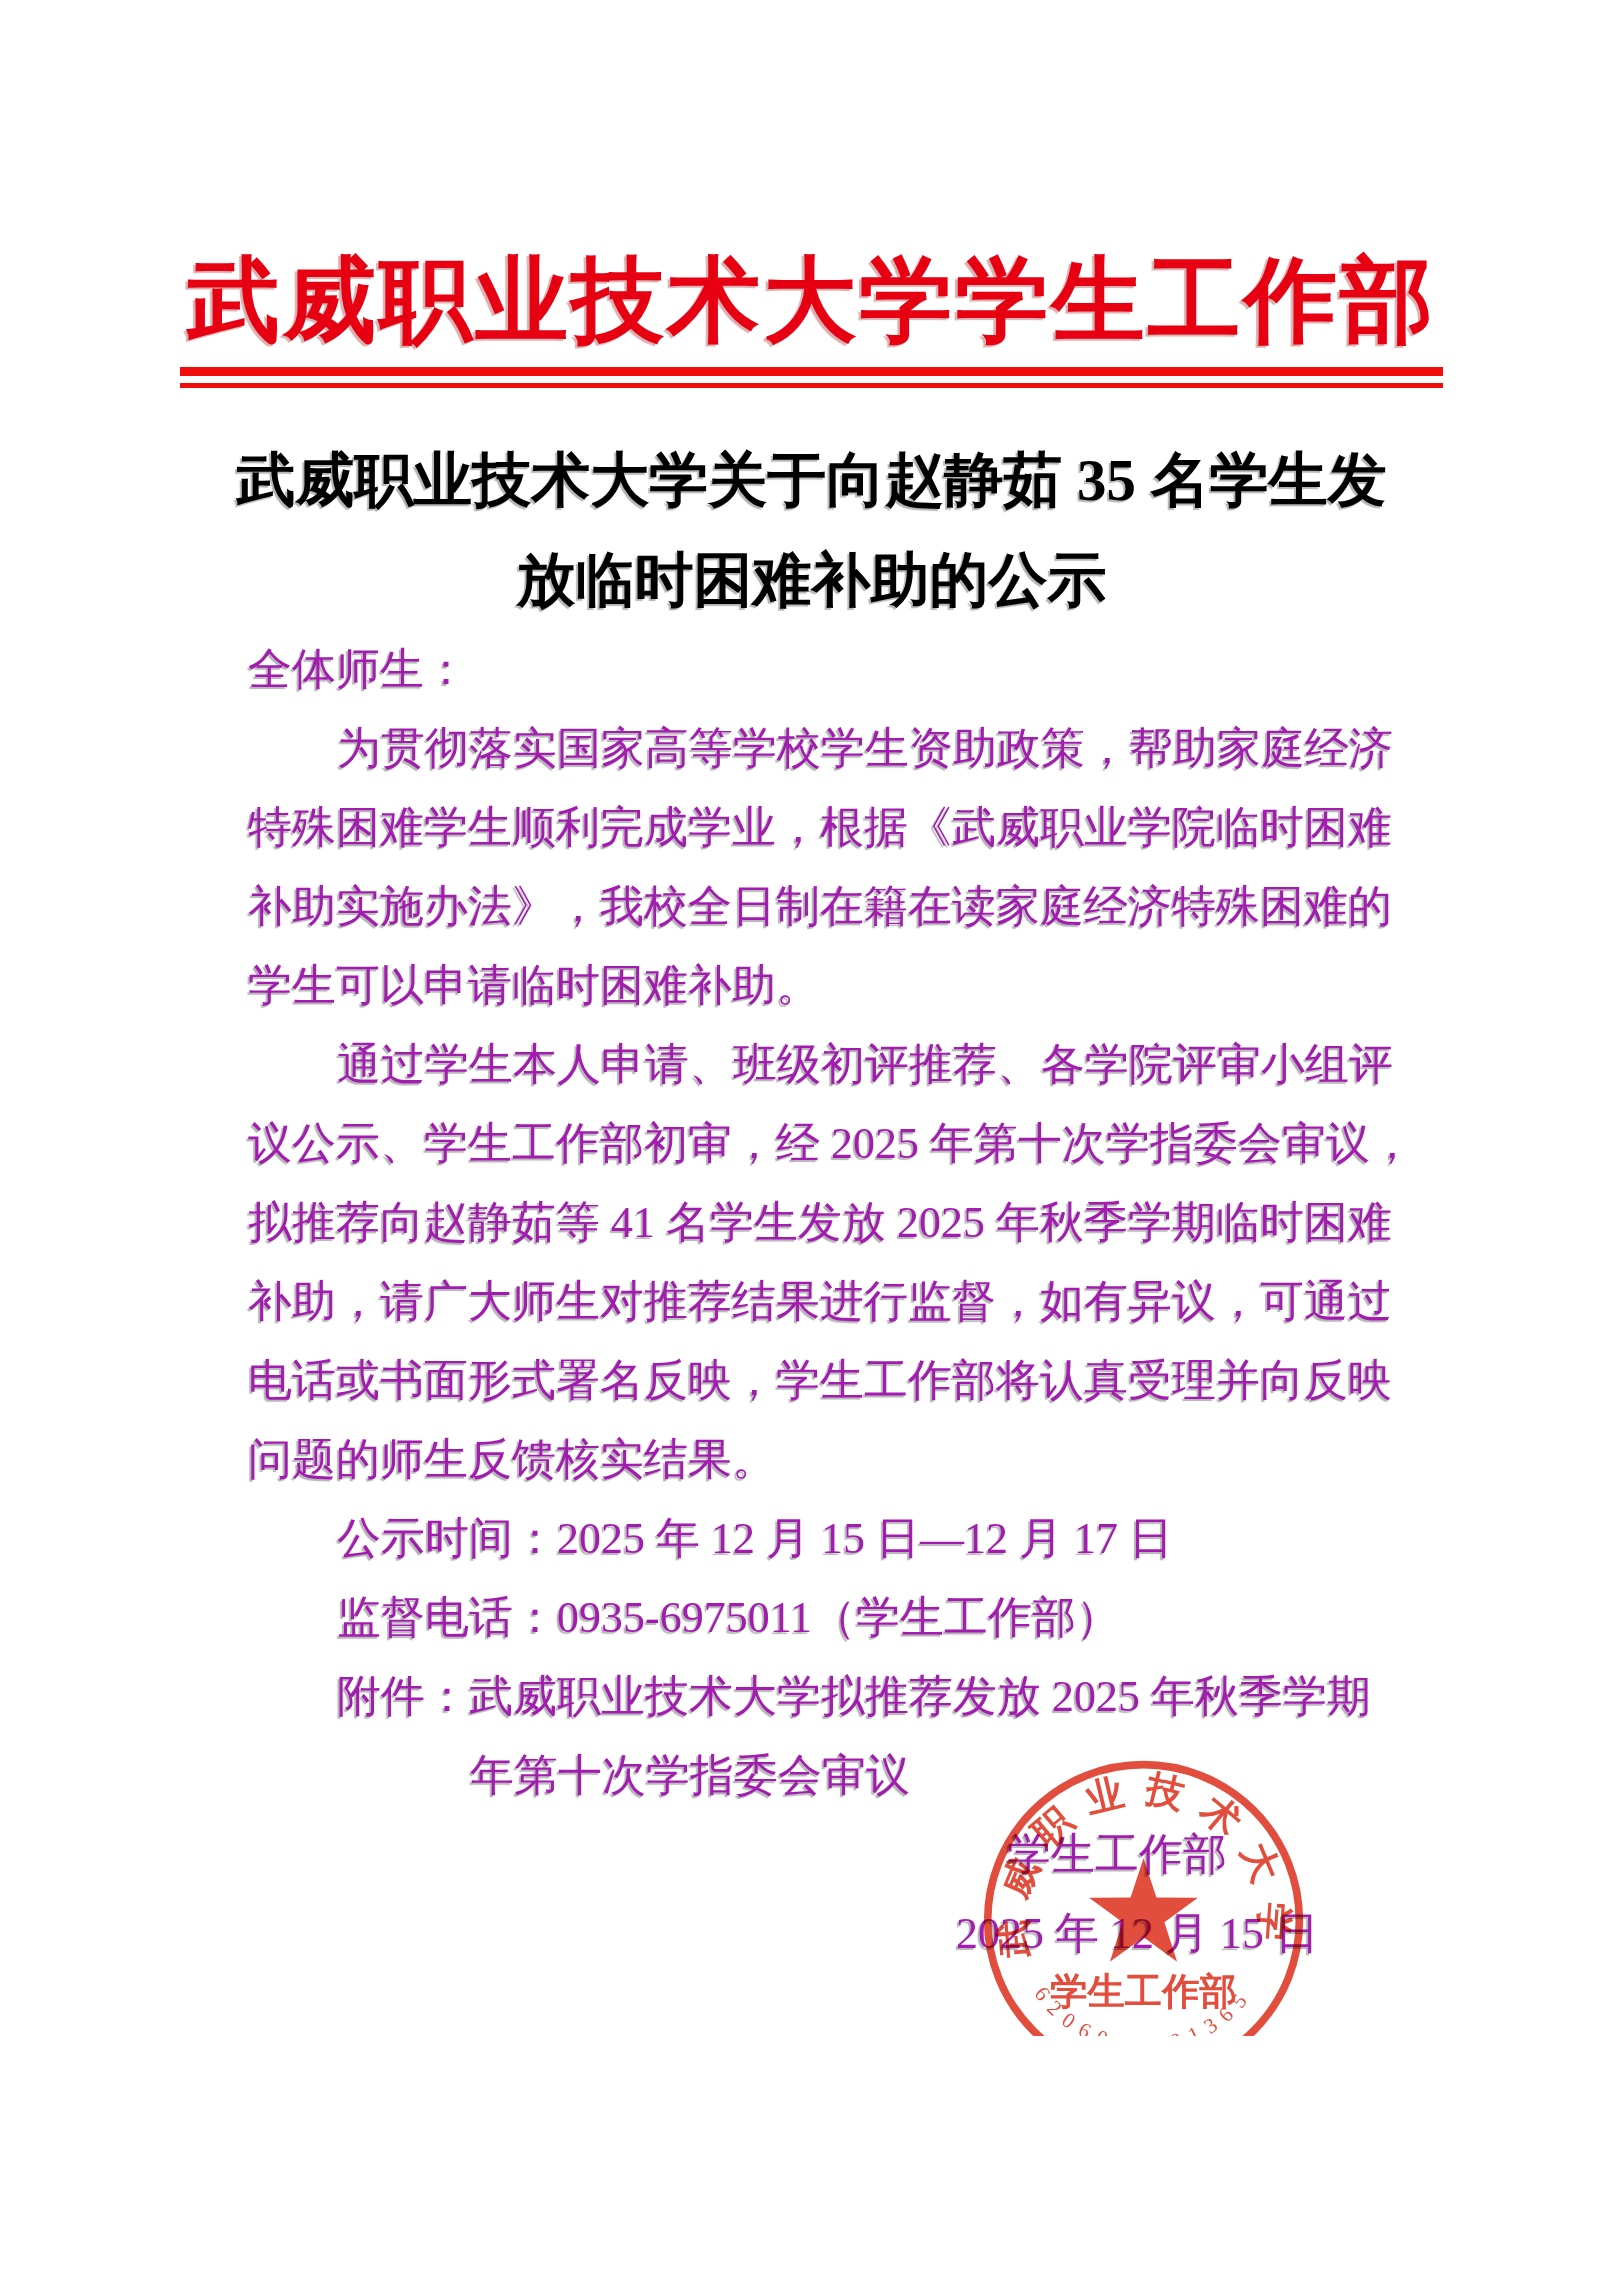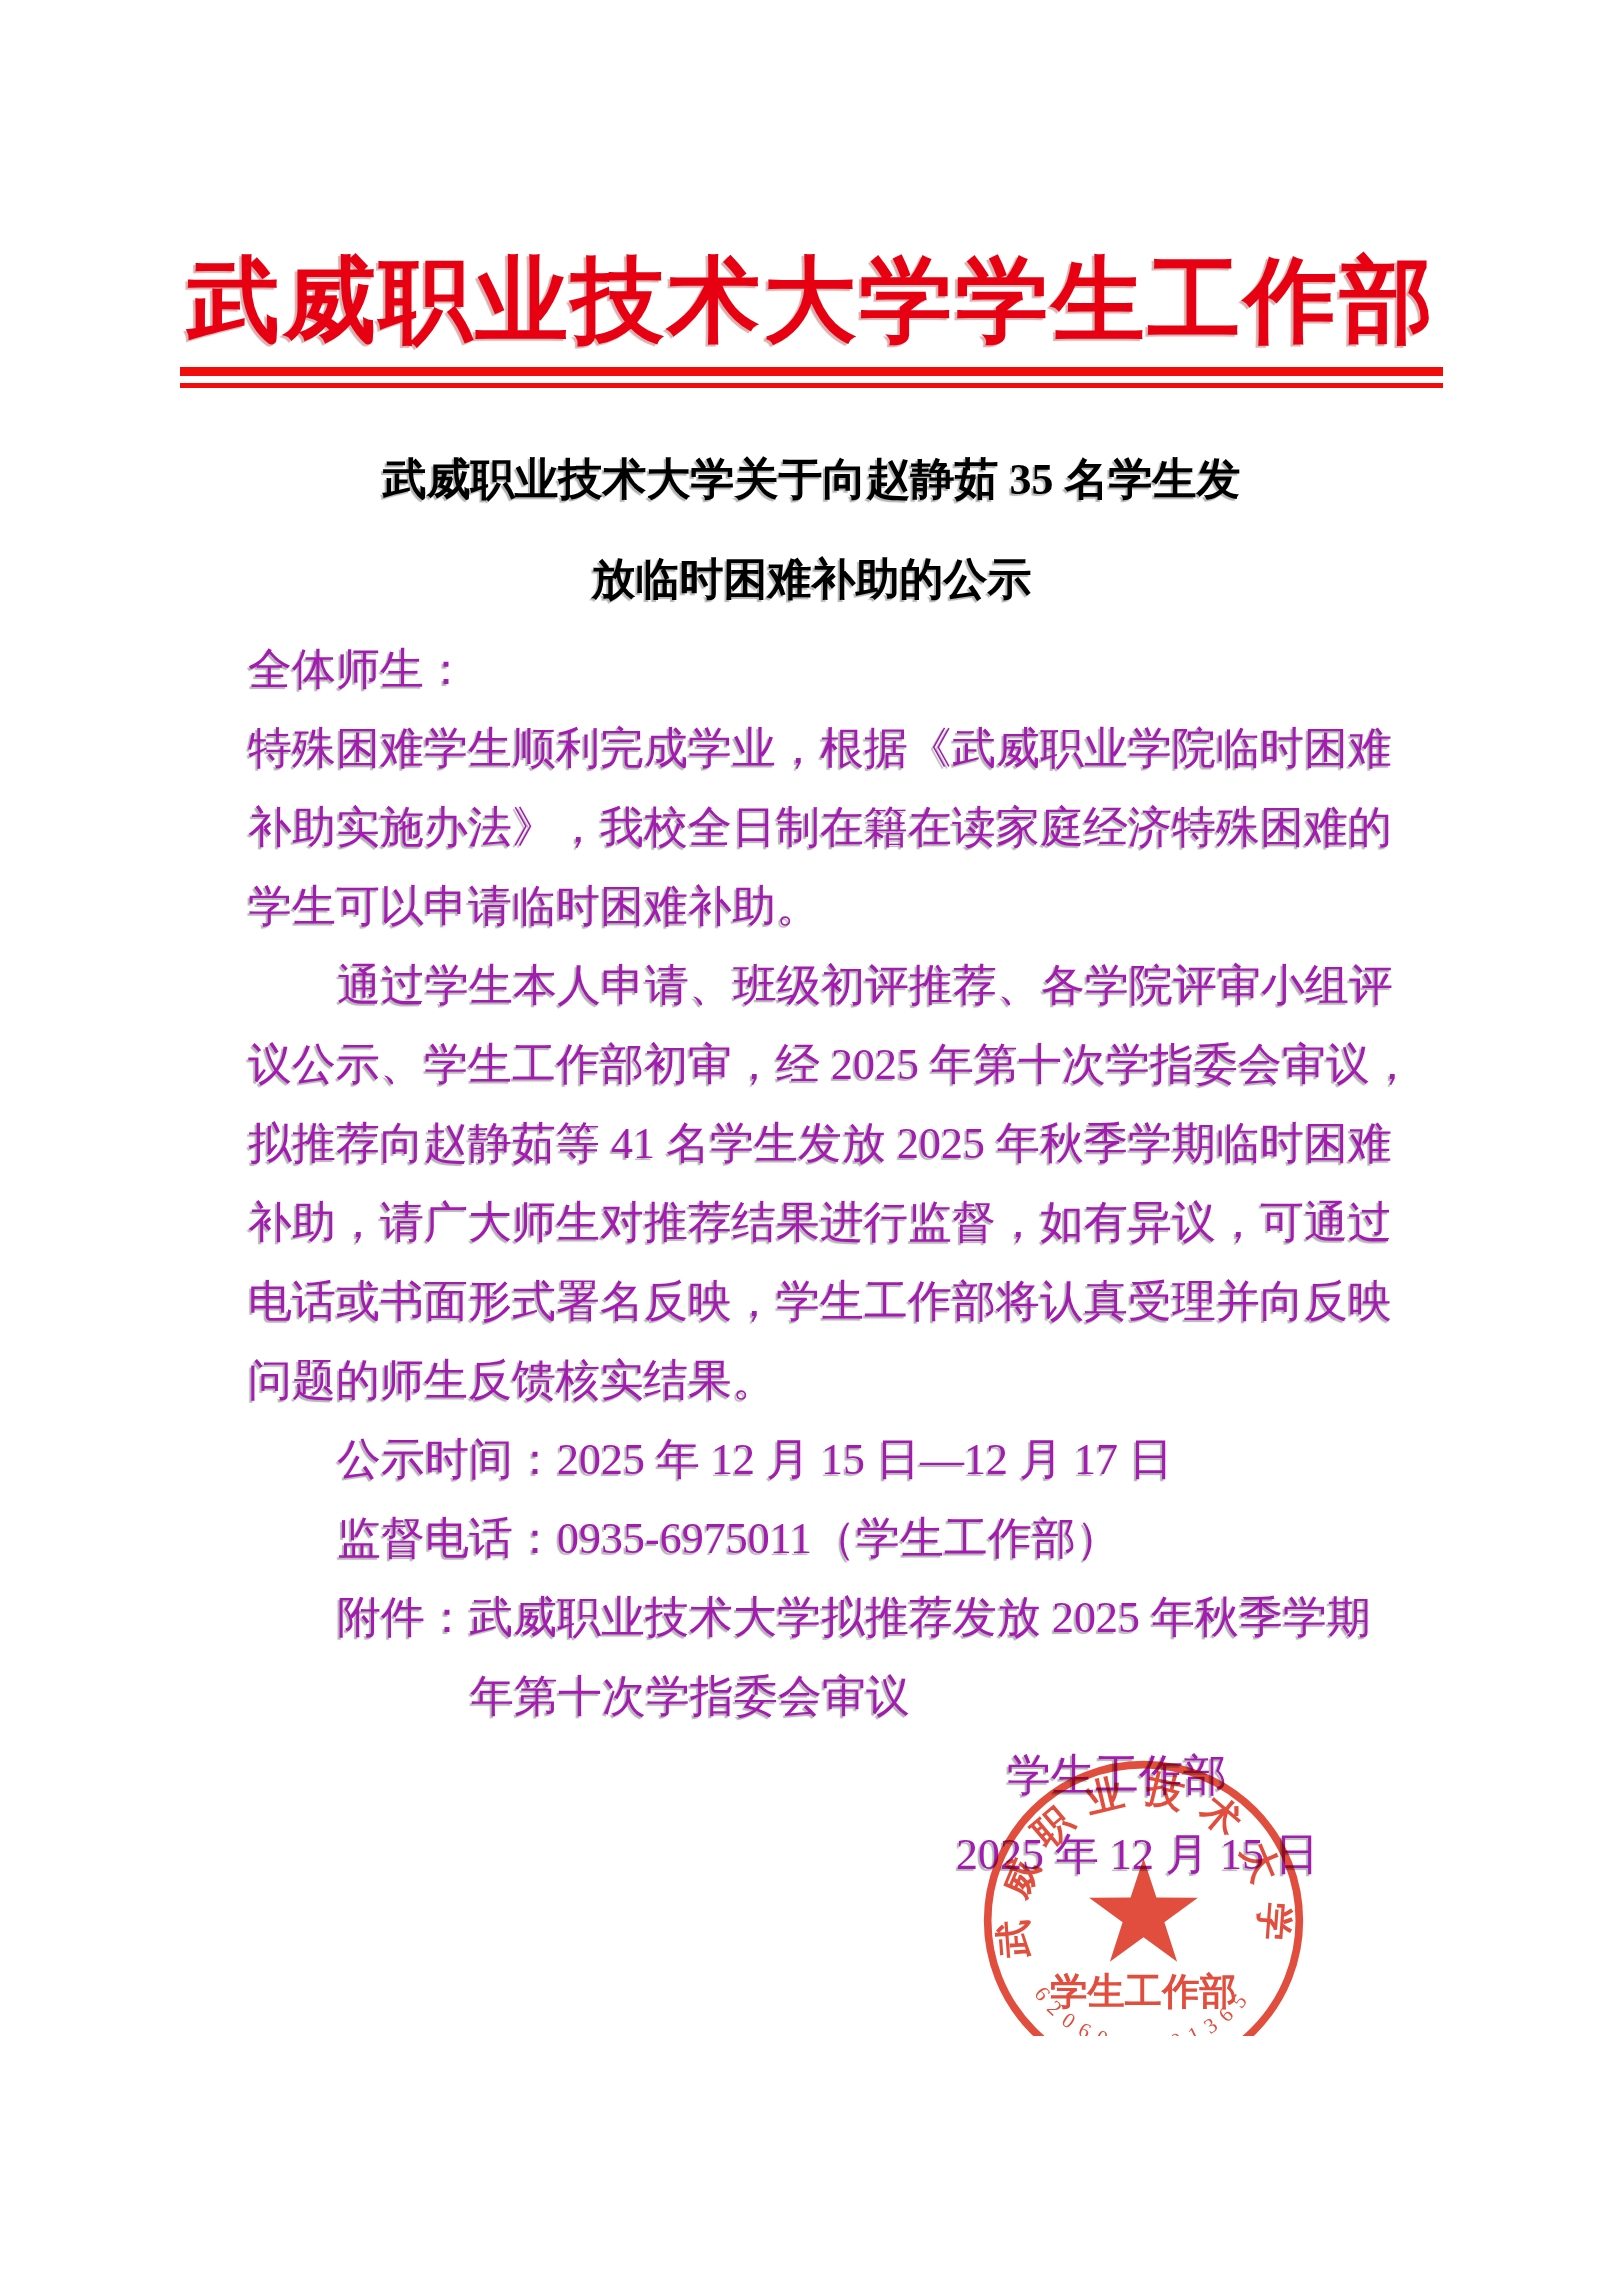--- a/index.html
+++ b/index.html
@@ -22,21 +22,21 @@
   
   .rule { position:absolute; left:180px; width:1263px; background:#f20d0d; }
   .rule.t-thick { top:367px;  height:9.2px; }
   .rule.t-thin  { top:383px;  height:5.1px; }
   .rule.b-thin  { top:2074px; height:4.6px;  }
   .rule.b-thick { top:2088px; height:8.2px; }
   
   .doc-title {
     position:absolute; top:430px; left:0; width:100%;
     text-align:center; font-weight:bold; color:#000;
-    font-size:44px; line-height:100px; white-space:nowrap;
+    font-size:59px; line-height:100px; white-space:nowrap;
     text-shadow:-2px 1.5px 1px rgba(90,90,90,.45);
   }
   
   .body-text {
     position:absolute; top:630px; left:248px; width:1191px;
     font-size:44px; line-height:79px; color:#a21caf;
     text-shadow:-2px 1.5px 1px rgba(90,90,90,.45);
   }
   .bl { white-space:nowrap; height:79px; }
   .in2    { padding-left:89px;  }
@@ -65,20 +65,21 @@
   <div class="rule t-thick"></div>
   <div class="rule t-thin"></div>
 
   <div class="doc-title">
     <div>武威职业技术大学关于向赵静茹 35 名学生发</div>
     <div>放临时困难补助的公示</div>
   </div>
 
   <div class="body-text">
     <div class="bl">全体师生：</div>
+    <div class="bl in2">为贯彻落实国家高等学校学生资助政策，帮助家庭经济</div>
     <div class="bl">特殊困难学生顺利完成学业，根据《武威职业学院临时困难</div>
     <div class="bl">补助实施办法》，我校全日制在籍在读家庭经济特殊困难的</div>
     <div class="bl">学生可以申请临时困难补助。</div>
     <div class="bl in2">通过学生本人申请、班级初评推荐、各学院评审小组评</div>
     <div class="bl">议公示、学生工作部初审，经 2025 年第十次学指委会审议，</div>
     <div class="bl">拟推荐向赵静茹等 41 名学生发放 2025 年秋季学期临时困难</div>
     <div class="bl">补助，请广大师生对推荐结果进行监督，如有异议，可通过</div>
     <div class="bl">电话或书面形式署名反映，学生工作部将认真受理并向反映</div>
     <div class="bl">问题的师生反馈核实结果。</div>
     <div class="bl in2">公示时间：2025 年 12 月 15 日—12 月 17 日</div>

